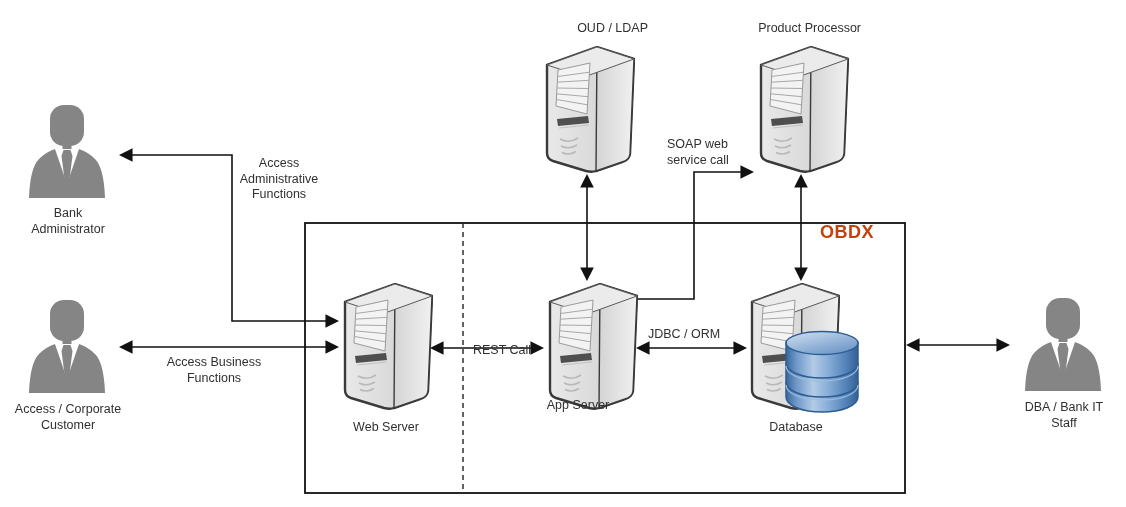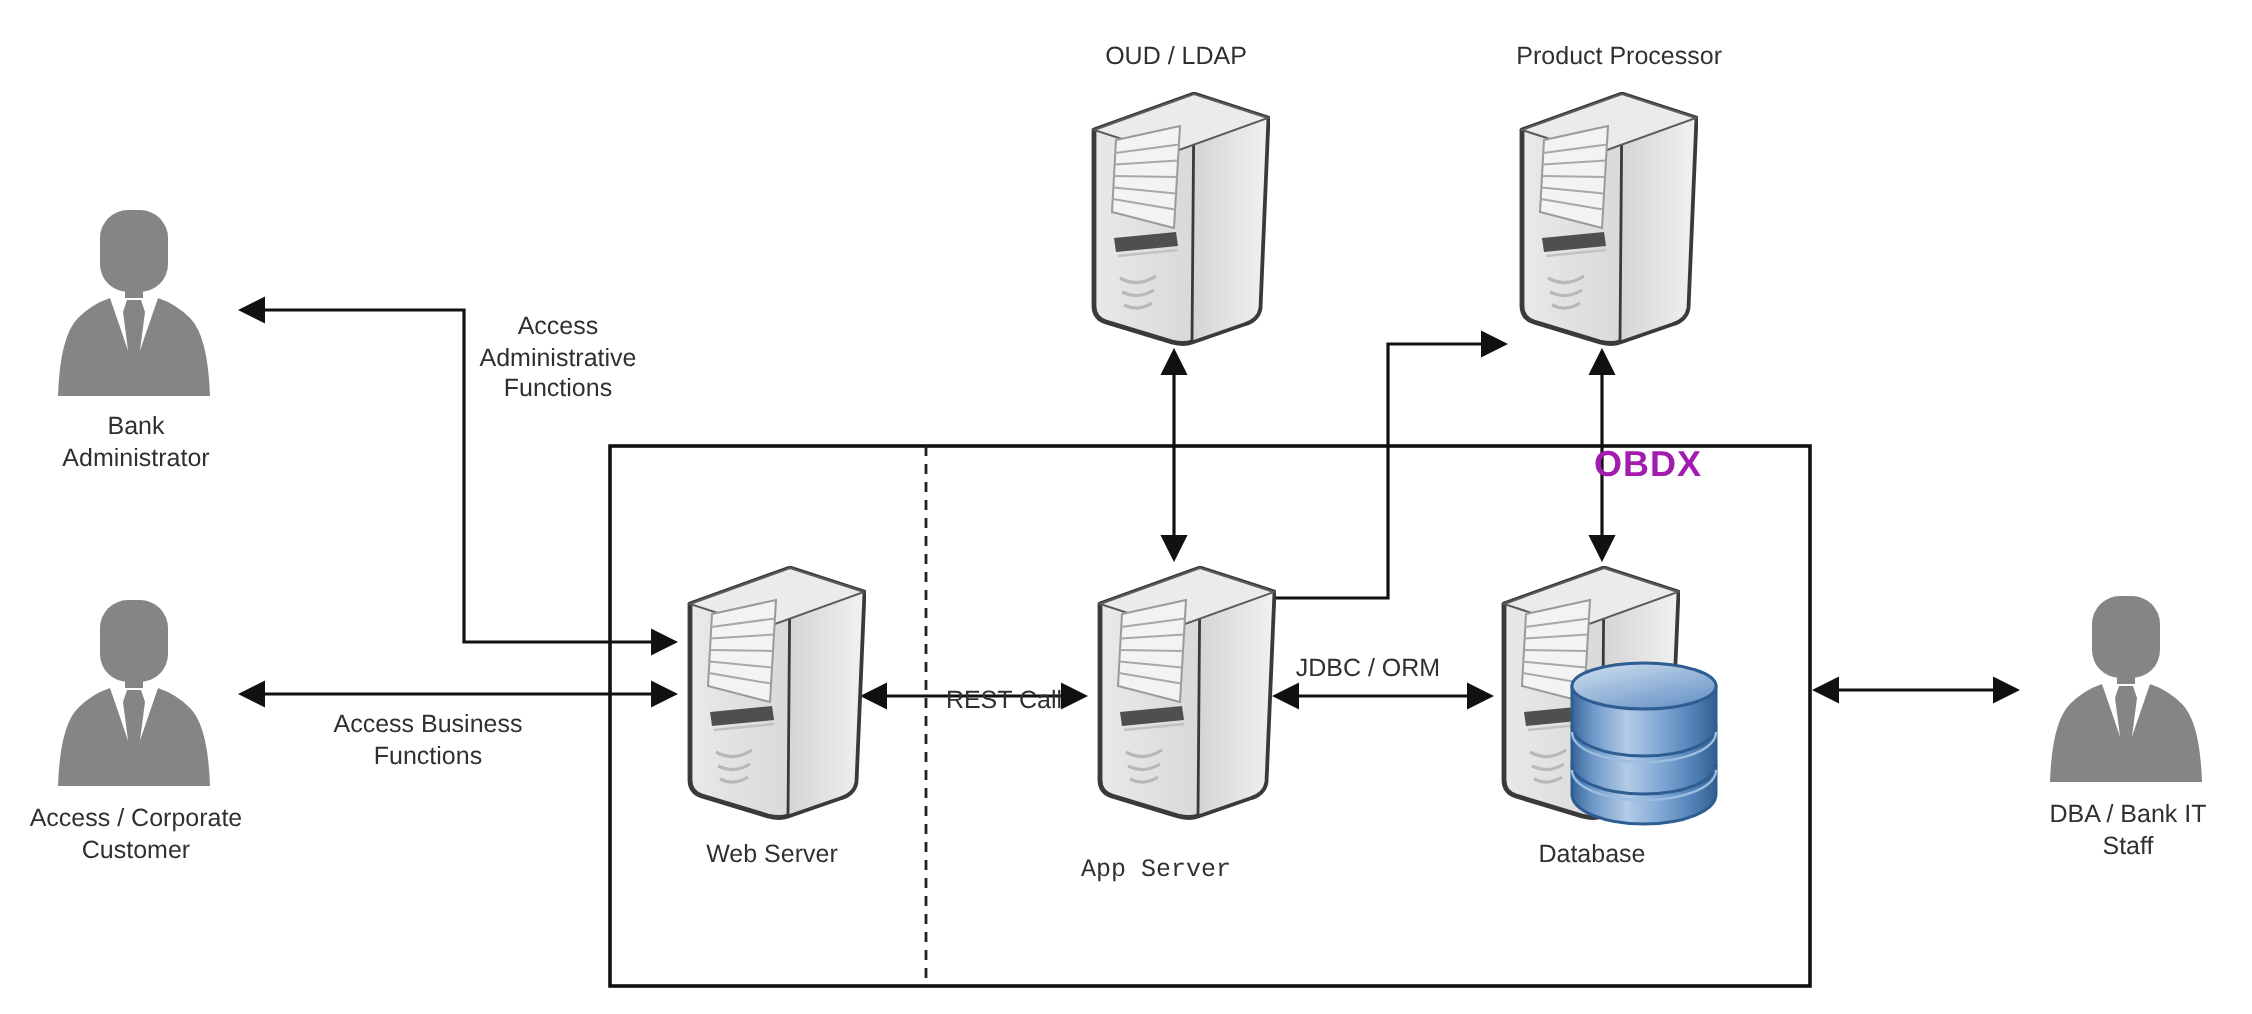--- a/index.html
+++ b/index.html
@@ -10,22 +10,22 @@
   .layer{position:absolute;left:0;top:0;width:1126px;height:507px;}
   .node{position:absolute;}
   .node svg{display:block;}
   .lbl{
     position:absolute;color:#303030;font-size:12.5px;line-height:15.5px;
     text-align:center;white-space:nowrap;
   }
   .lbl span{display:block;}
   .lbl.left-align{text-align:left;}
   .obdx{
-    position:absolute;left:797px;top:222px;width:100px;text-align:left;
-    font-size:18px;font-weight:bold;color:#a21caf;letter-spacing:0.5px;
+    position:absolute;left:797px;top:222px;width:100px;text-align:center;
+    font-size:18px;font-weight:bold;color:#c2410c;letter-spacing:0.5px;
   }
   .hidden-defs{position:absolute;width:0;height:0;overflow:hidden;}
 </style>
 </head>
 <body>
 
 <div id="canvas">
 
   <svg class="hidden-defs" aria-hidden="true">
     <defs>
@@ -133,21 +133,21 @@
   <div class="node" style="left:1022px;top:297px;">
     <svg width="84" height="94">
         <use href="#icon-person"></use>
       </svg>
   </div>
   <div class="lbl" style="left:1004px;top:400px;width:120px;">
     <span>DBA / Bank IT</span>
     <span>Staff</span>
   </div>
 
-  <div class="lbl" style="left:528px;top:21px;width:120px;">
+  <div class="lbl" style="left:528px;top:21px;width:120px;text-align:right;">
     <span>OUD / LDAP</span>
   </div>
   <div class="node" style="left:543px;top:46px;">
     <svg width="92" height="128">
         <use href="#icon-server"></use>
       </svg>
   </div>
 
   <div class="lbl" style="left:741px;top:21px;width:120px;text-align:right;">
     <span>Product Processor</span>
@@ -165,21 +165,21 @@
   </div>
   <div class="lbl" style="left:326px;top:420px;width:120px;">
     <span>Web Server</span>
   </div>
 
   <div class="node" style="left:546px;top:283px;">
     <svg width="92" height="128">
         <use href="#icon-server"></use>
       </svg>
   </div>
-  <div class="lbl" style="left:518px;top:428px;width:120px;font-family:Liberation Mono, monospace;">
+  <div class="lbl" style="left:518px;top:398px;width:120px;">
     <span>App Server</span>
   </div>
 
   <div class="node" style="left:748px;top:283px;">
     <svg width="92" height="128">
         <use href="#icon-server"></use>
       </svg>
   </div>
   <div class="node" style="left:784px;top:330px;">
     <svg width="76" height="84">
@@ -202,14 +202,18 @@
   </div>
 
   <div class="lbl" style="left:442px;top:311px;width:120px;margin-top:32px;">
     <span>REST Call</span>
   </div>
 
   <div class="lbl" style="left:624px;top:327px;width:120px;">
     <span>JDBC / ORM</span>
   </div>
 
+  <div class="lbl left-align" style="left:667px;top:137px;width:110px;">
+    <span>SOAP web</span>
+    <span>service call</span>
+  </div>
 
 </div>
 
 </body></html>

